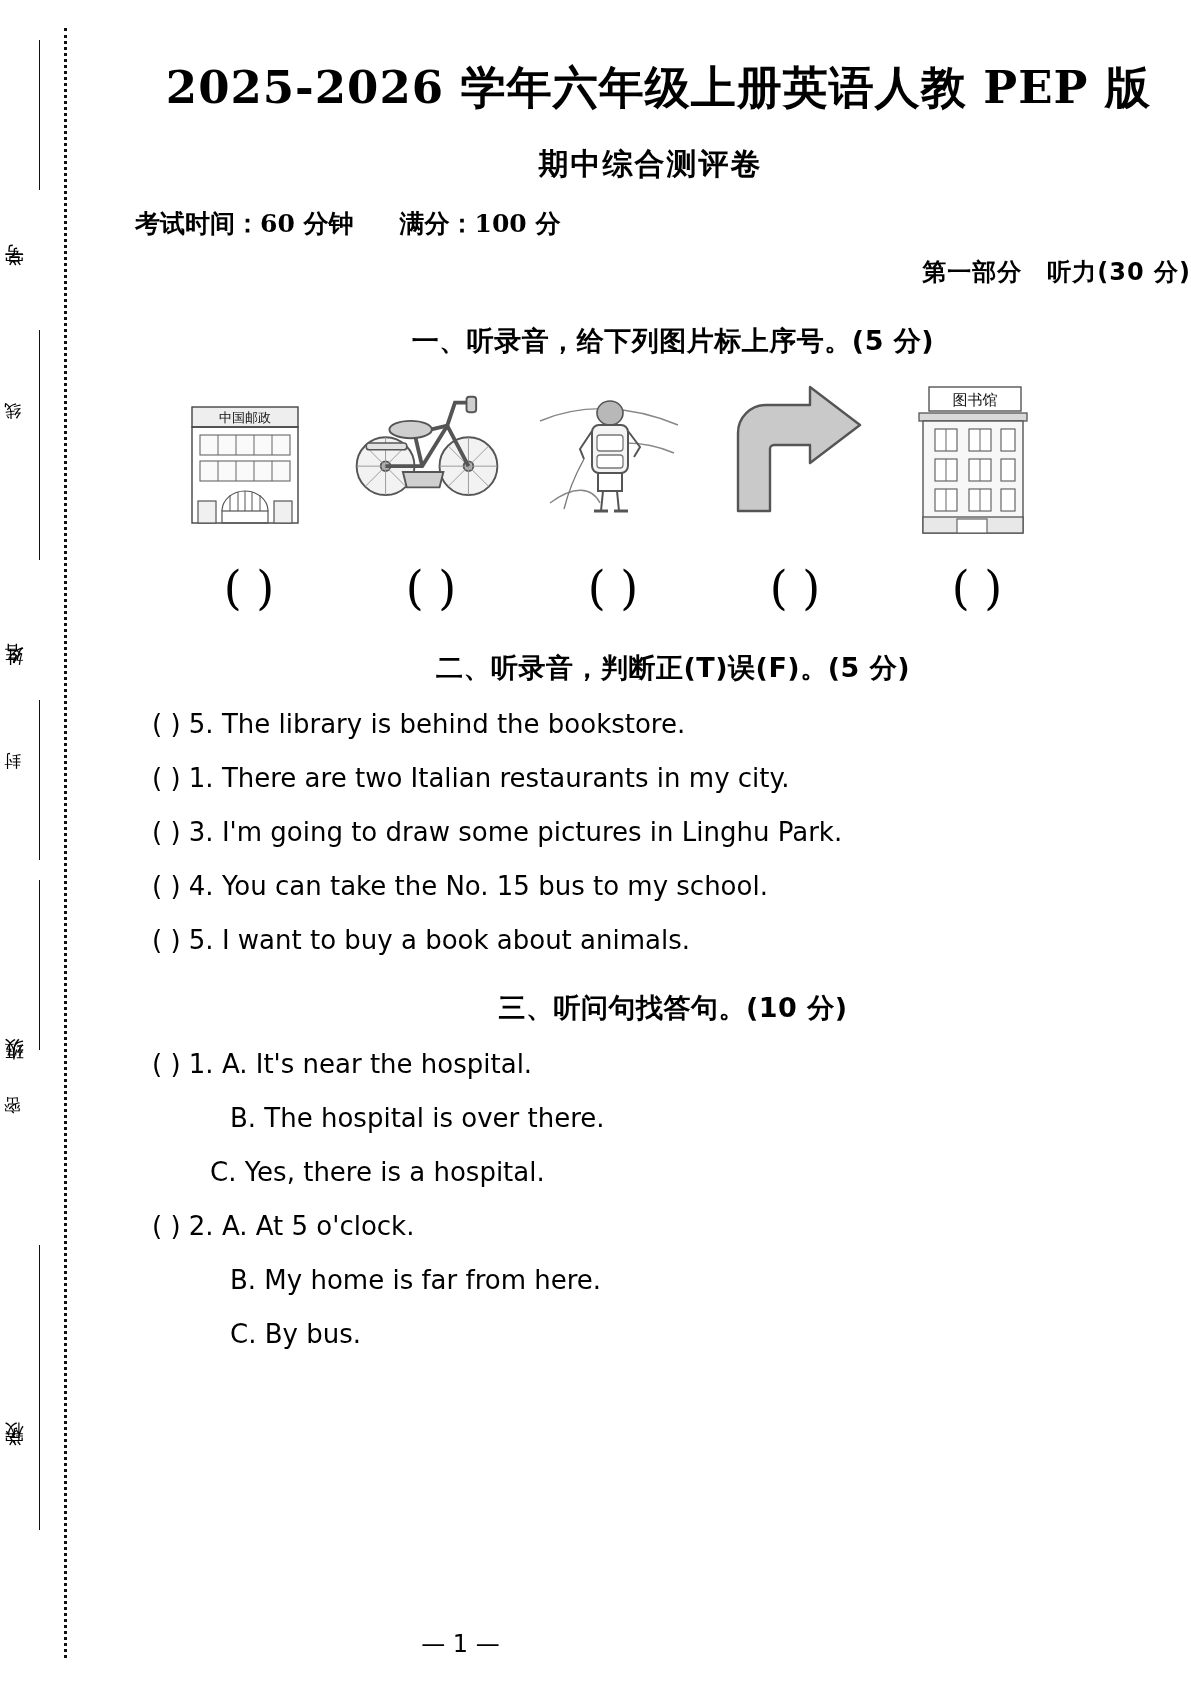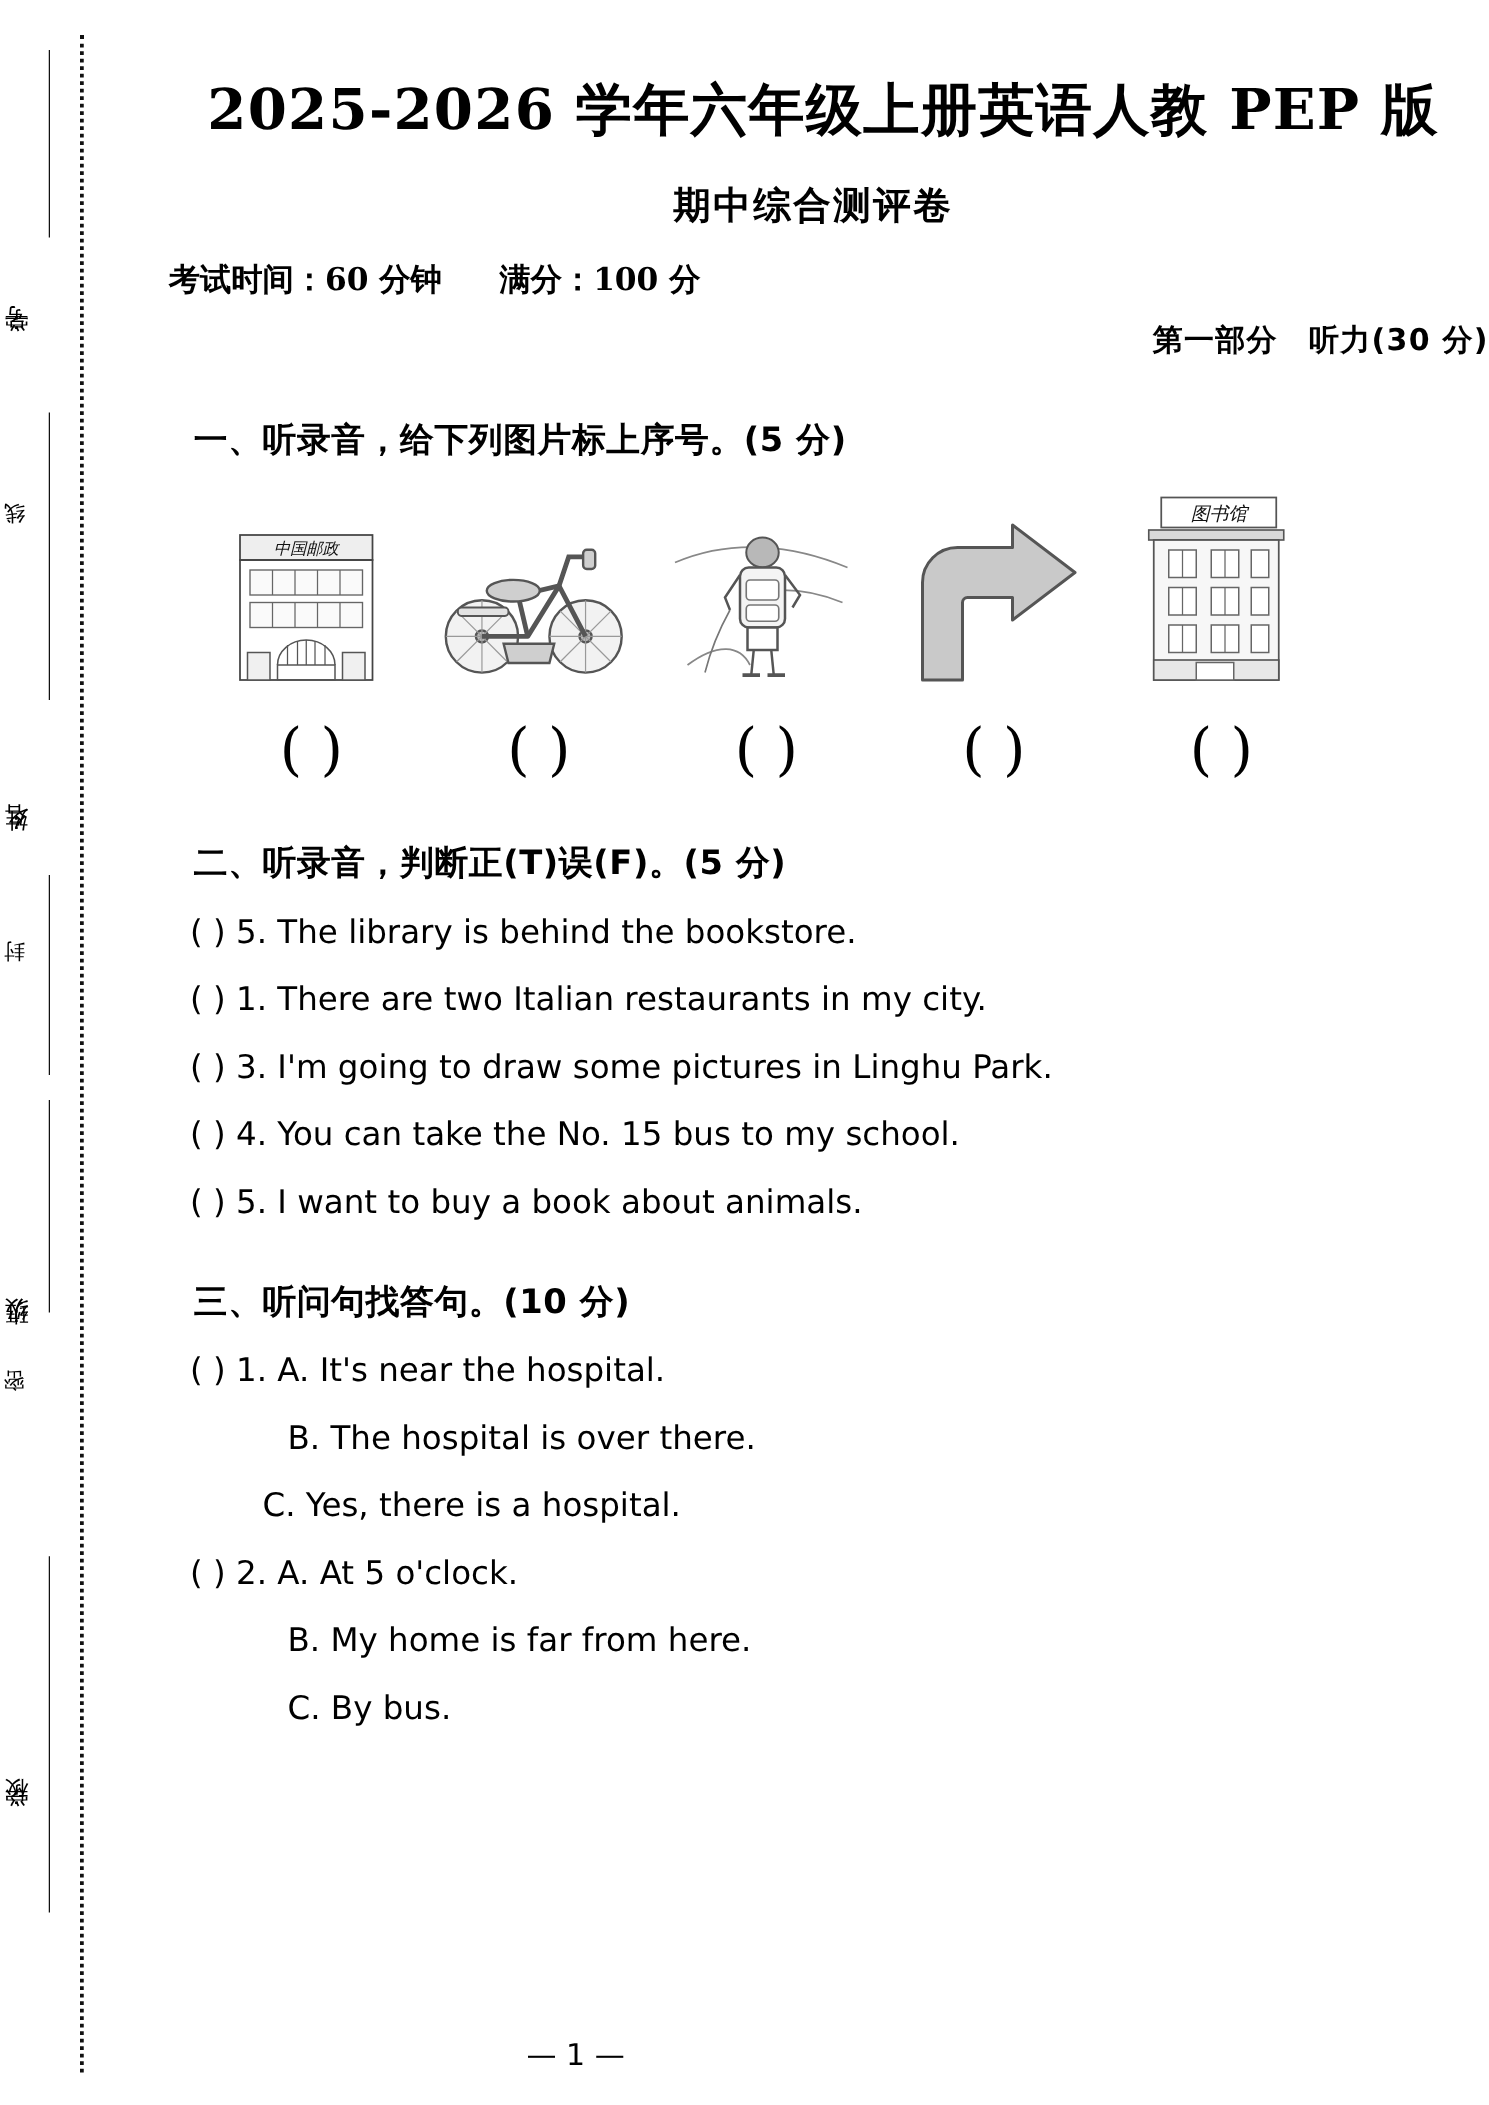--- a/index.html
+++ b/index.html
@@ -63,28 +63,28 @@
   .meta-score{margin-left:auto;display:flex;align-items:flex-end;}
   .score-blank{display:inline-block;width:190px;border-bottom:2px solid #000;height:26px;margin-left:6px;}
 
   .part-title{
     text-align:right;margin-top:16px;
     font-family:"DejaVu Sans","Liberation Sans",sans-serif;
     font-weight:700;font-size:24px;letter-spacing:1px;
   }
 
   .sec-head{
-    margin:46px 0 0 45px;
-    font-family:"DejaVu Sans","Liberation Sans",sans-serif;
-    font-weight:700;font-size:27px;letter-spacing:0.5px;
+    margin:35px 0 0 45px;
+    font-family:"DejaVu Sans","Liberation Sans",sans-serif;
+    font-weight:700;font-size:27px;letter-spacing:0.5px;text-align:center;
   }
 
   
   .pic-row{display:flex;justify-content:flex-start;gap:22px;margin:26px 0 0 55px;}
-  .pic-cell{width:160px;height:150px;display:flex;align-items:flex-end;justify-content:center;font-style:italic;}
+  .pic-cell{width:160px;height:150px;display:flex;align-items:flex-start;justify-content:center;}
   .brackets{display:flex;margin:26px 0 0 48px;}
   .bk{width:182px;text-align:center;font-size:46px;font-family:"DejaVu Serif","Liberation Serif",serif;}
 
   
   .qline{
     margin:24px 0 0 42px;
     font-family:"DejaVu Sans","Liberation Sans",sans-serif;
     font-size:26px;line-height:1.15;white-space:nowrap;
   }
   .opt{margin-left:120px;}

